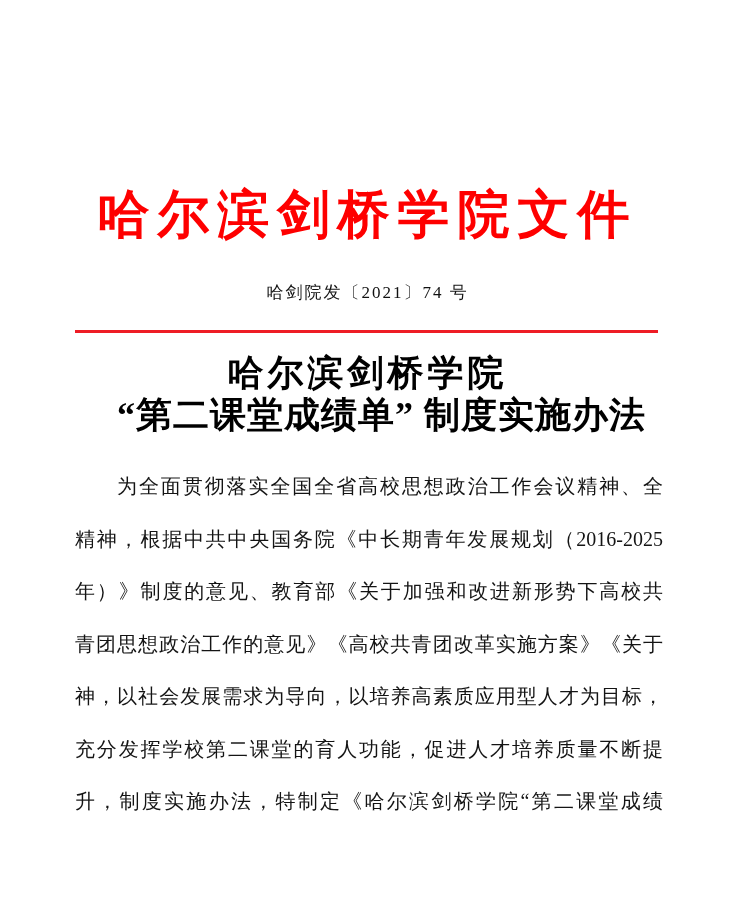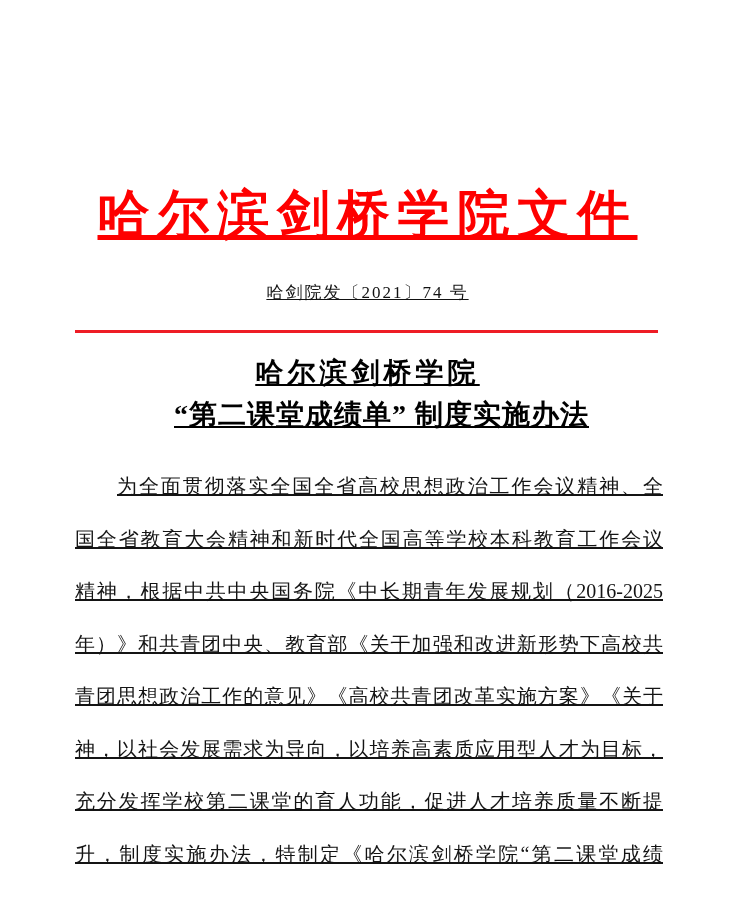--- a/index.html
+++ b/index.html
@@ -1,15 +1,15 @@
 <!DOCTYPE html>
 <html><head>
 <meta charset="utf-8">
 <style>
-  * { margin: 0; padding: 0; box-sizing: border-box; text-decoration: underline; }
+  * { margin: 0; padding: 0; box-sizing: border-box; }
   html, body { background: #ffffff; }
   .page {
     position: relative;
     width: 735px;
     height: 917px;
     margin: 0 auto;
     background: #ffffff;
     font-family: "Liberation Serif", "DejaVu Serif", serif;
     color: #000000;
     overflow: hidden;
@@ -44,21 +44,21 @@
     height: 3px;
     background: #ee1c25;
   }
   .doc-title {
     position: absolute;
     top: 352px;
     left: 0;
     width: 100%;
     text-align: center;
     font-weight: bold;
-    font-size: 28px;
+    font-size: 36px;
     line-height: 42px;
     color: #000000;
   }
   .doc-title .line1 { letter-spacing: 4px; }
   .doc-title .line2 { letter-spacing: 1px; padding-left: 28px; }
   .body-block {
     position: absolute;
     top: 452px;
     left: 75px;
     width: 588px;
@@ -85,22 +85,21 @@
 
   <div class="red-rule"></div>
 
   <div class="doc-title">
     <div class="line1">哈尔滨剑桥学院</div>
     <div class="line2">“第二课堂成绩单” 制度实施办法</div>
   </div>
 
   <div class="body-block">
     <div class="body-line first">为全面贯彻落实全国全省高校思想政治工作会议精神、全</div>
-    <div class="body-line">国全省教育大会精神和新时代全国高等学校本科教育工作会议</div>
     <div class="body-line">精神，根据中共中央国务院《中长期青年发展规划（2016-2025</div>
-    <div class="body-line">年）》和共青团中央、教育部《关于加强和改进新形势下高校共</div>
+    <div class="body-line">年）》制度的意见、教育部《关于加强和改进新形势下高校共</div>
     <div class="body-line">青团思想政治工作的意见》《高校共青团改革实施方案》《关于</div>
     <div class="body-line">神，以社会发展需求为导向，以培养高素质应用型人才为目标，</div>
     <div class="body-line">充分发挥学校第二课堂的育人功能，促进人才培养质量不断提</div>
     <div class="body-line">升，制度实施办法，特制定《哈尔滨剑桥学院“第二课堂成绩</div>
   </div>
 
 </div>
 
 </body></html>

